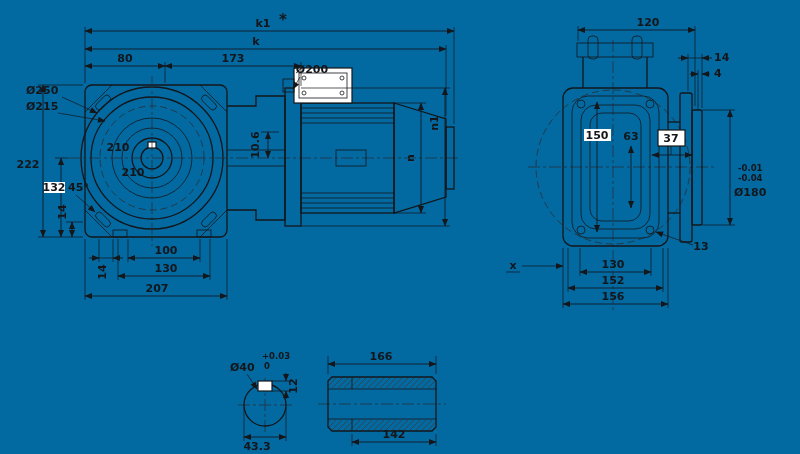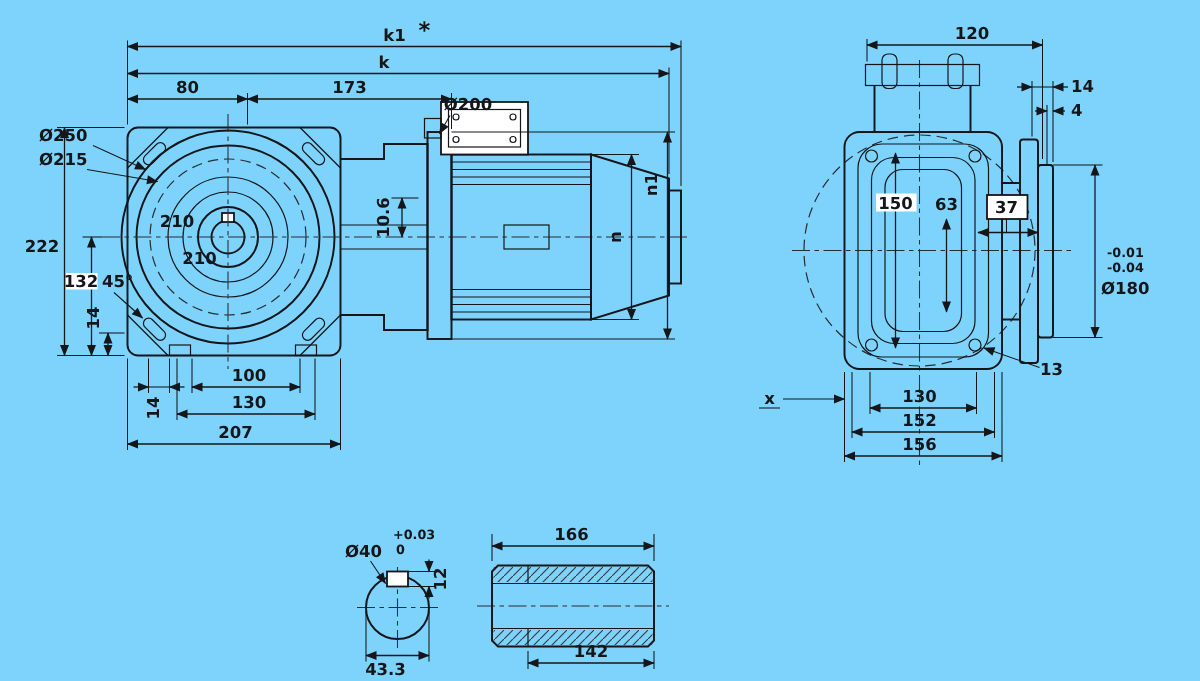--- a/index.html
+++ b/index.html
@@ -1,16 +1,16 @@
 <!DOCTYPE html>
 <html><head>
 <meta charset="utf-8">
 <style>
   html,body{margin:0;padding:0;background:#ffffff;}
-  .stage{position:relative;width:800px;height:454px;background:#7dd3fc;overflow:hidden;text-decoration:underline;}
+  .stage{position:relative;width:800px;height:454px;background:#0369a1;overflow:hidden;text-decoration:underline;}
   svg{display:block;}
   .ol{stroke:#14161a;stroke-width:1.3;fill:none;}
   .fl{stroke:#14161a;stroke-width:1.2;fill:#ffffff;}
   .tl{stroke:#14161a;stroke-width:0.8;fill:none;}
   .dl{stroke:#14161a;stroke-width:0.85;fill:none;}
   .xl{stroke:#14161a;stroke-width:0.7;fill:none;}
   .cl{stroke:#2a2d33;stroke-width:0.7;fill:none;stroke-dasharray:12 3 3 3;}
   .dash{stroke:#2a2d33;stroke-width:0.8;fill:none;stroke-dasharray:7 4;}
   text{font-family:"DejaVu Sans","Liberation Sans",sans-serif;font-size:11px;font-weight:700;fill:#14161a;}
   .small{font-size:8.5px;}

